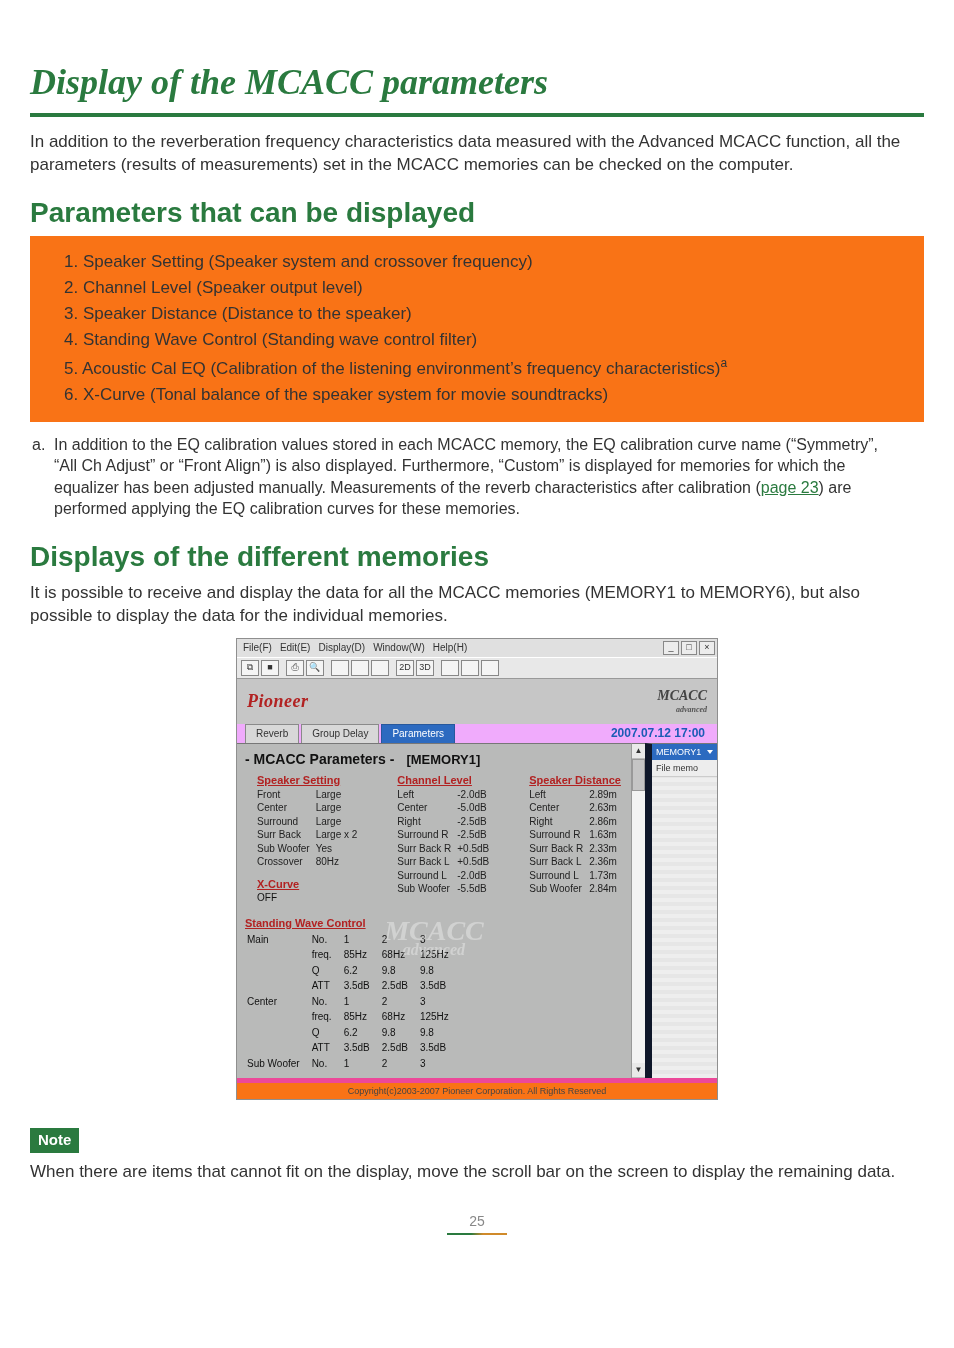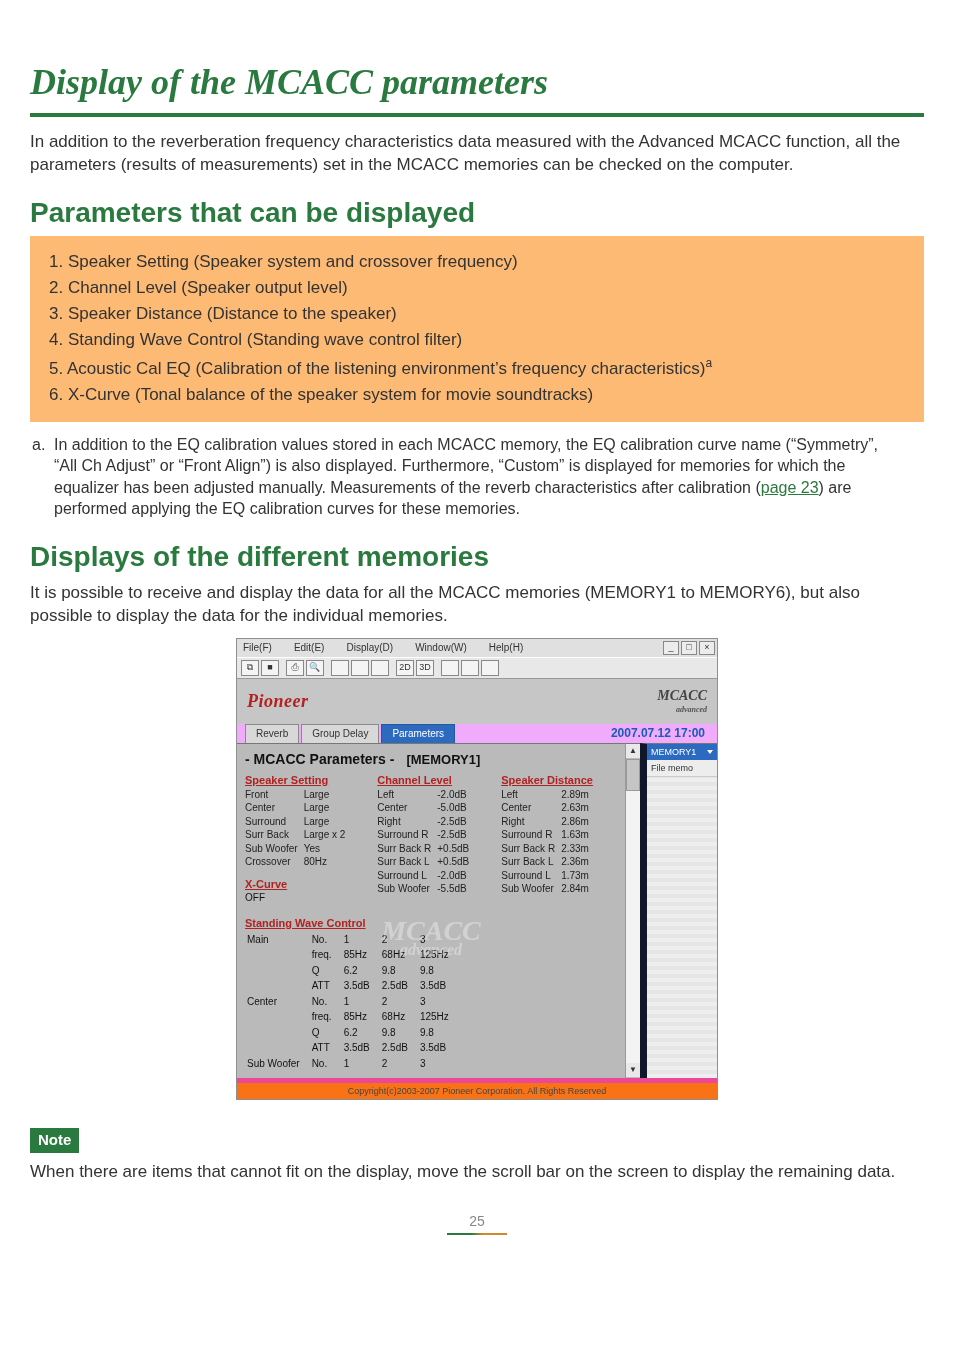--- a/index.html
+++ b/index.html
@@ -28,22 +28,22 @@
   }
   .intro { margin: 0 0 18px 0; }
   .h2 {
     font-family: Arial, Helvetica, sans-serif;
     font-weight: bold;
     color: #2a7a3f;
     font-size: 28px;
     margin: 6px 0 4px 0;
   }
   .list-box {
-    background: #fdba74;
-    padding: 12px 19px;
+    background: #f97316;
+    padding: 12px 34px;
     margin: 0 0 6px 0;
   }
   .list-box .item { margin: 3px 0; }
   .sup { vertical-align: super; font-size: 12px; }
   .footnote {
     padding: 6px 20px 0 2px;
     font-size: 16px;
   }
   .footnote .hang {
     display: flex;
@@ -65,21 +65,21 @@
   }
   .titlebar {
     height: 18px;
     background: #e0e0e0;
     color: #333;
     font-size: 10px;
     display: flex;
     align-items: center;
     justify-content: space-between;
   }
-  .titlebar .menus { display: flex; gap: 22px; padding-left: 6px; }
+  .titlebar .menus { display: flex; gap: 8px; padding-left: 6px; }
   .titlebar .winbtns { display:flex; gap:2px; padding-right:2px; }
   .winbtn { width:14px; height:12px; border:1px solid #888; background:#ececec; font-size:9px; text-align:center; line-height:10px;}
   .toolbar {
     background: #e8e8e8; border-top:1px solid #fff; border-bottom:1px solid #999;
     padding: 2px 4px; display:flex; gap:2px;
   }
   .tbtn { width:16px; height:14px; border:1px solid #888; background:#f4f4f4; font-size:9px; text-align:center; line-height:12px;}
   .tsep { width:3px; }
   .brandrow {
     display:flex; justify-content:space-between; align-items:center;
@@ -112,21 +112,21 @@
   .sb-btn { height:14px; border-bottom:1px solid #bbb; font-size:8px; text-align:center; line-height:14px; }
   .sb-track { flex:1; background:#f3f3f3;}
   .sb-thumb { height:30px; background:#c5c5c5; border:1px solid #999;}
 
   .params-title {
     font-family: 'Trebuchet MS', Arial, sans-serif; font-weight:bold; font-size:14px; color:#111;
     display:flex; align-items:flex-end; gap:12px; padding:2px 0 4px 0;
   }
   .params-title .memlabel { font-size:13px; }
   .red-head { color:#b22222; font-weight:bold; text-decoration: underline; font-size:11px; }
-  .cols { display:flex; gap:26px; }
+  .cols { display:flex; gap:34px;margin-left:12px; }
   .col table { border-collapse:collapse; font-size:10px; color:#222; }
   .col td { padding: 0 6px 0 0; white-space:nowrap; }
   .xcurve { margin-top:8px; }
   .swc { margin-top:11px; }
   .swc table td { padding: 0 10px 0 0; font-size:10px;}
   .watermark {
     position:absolute; left:50%; top:58%; transform:translate(-50%,-50%);
     font-family: Georgia, serif; font-style: italic; font-weight:bold; font-size:28px;
     color: rgba(255,255,255,0.35); text-align:center; line-height:0.9; pointer-events:none;
   }

